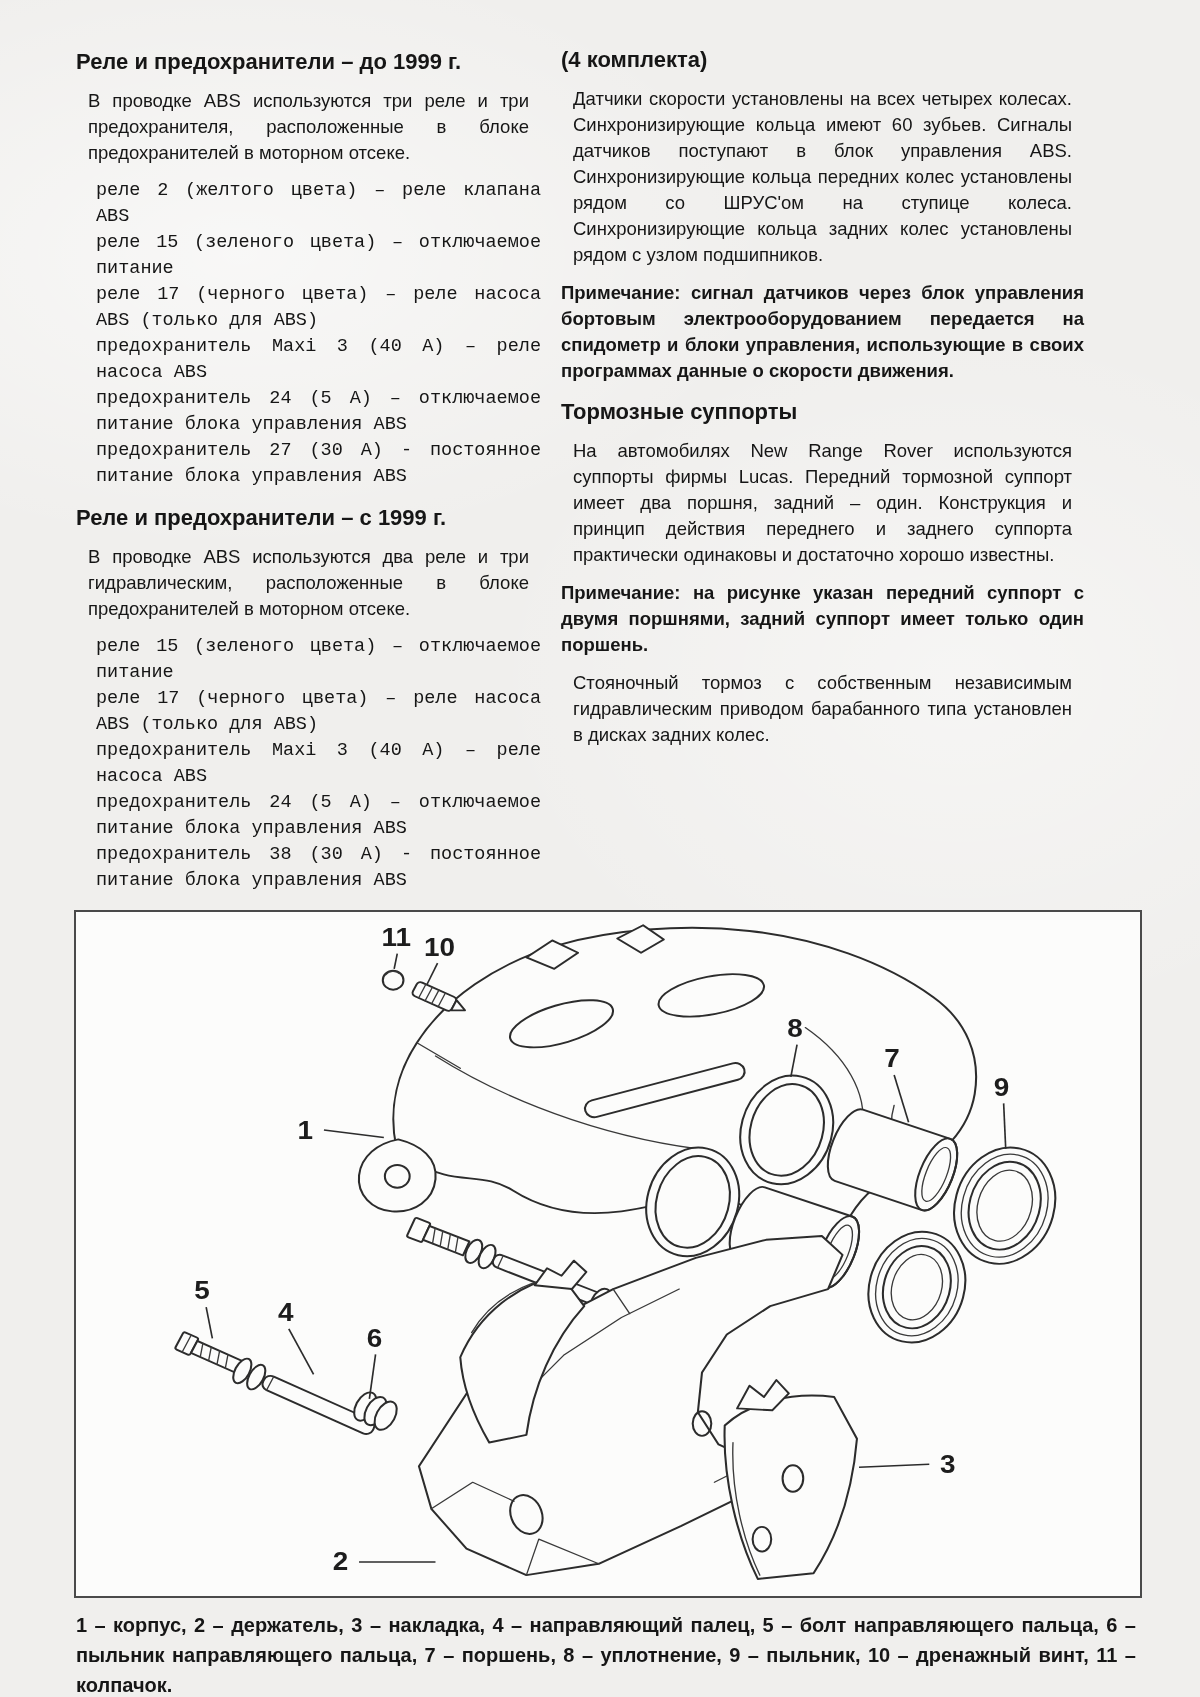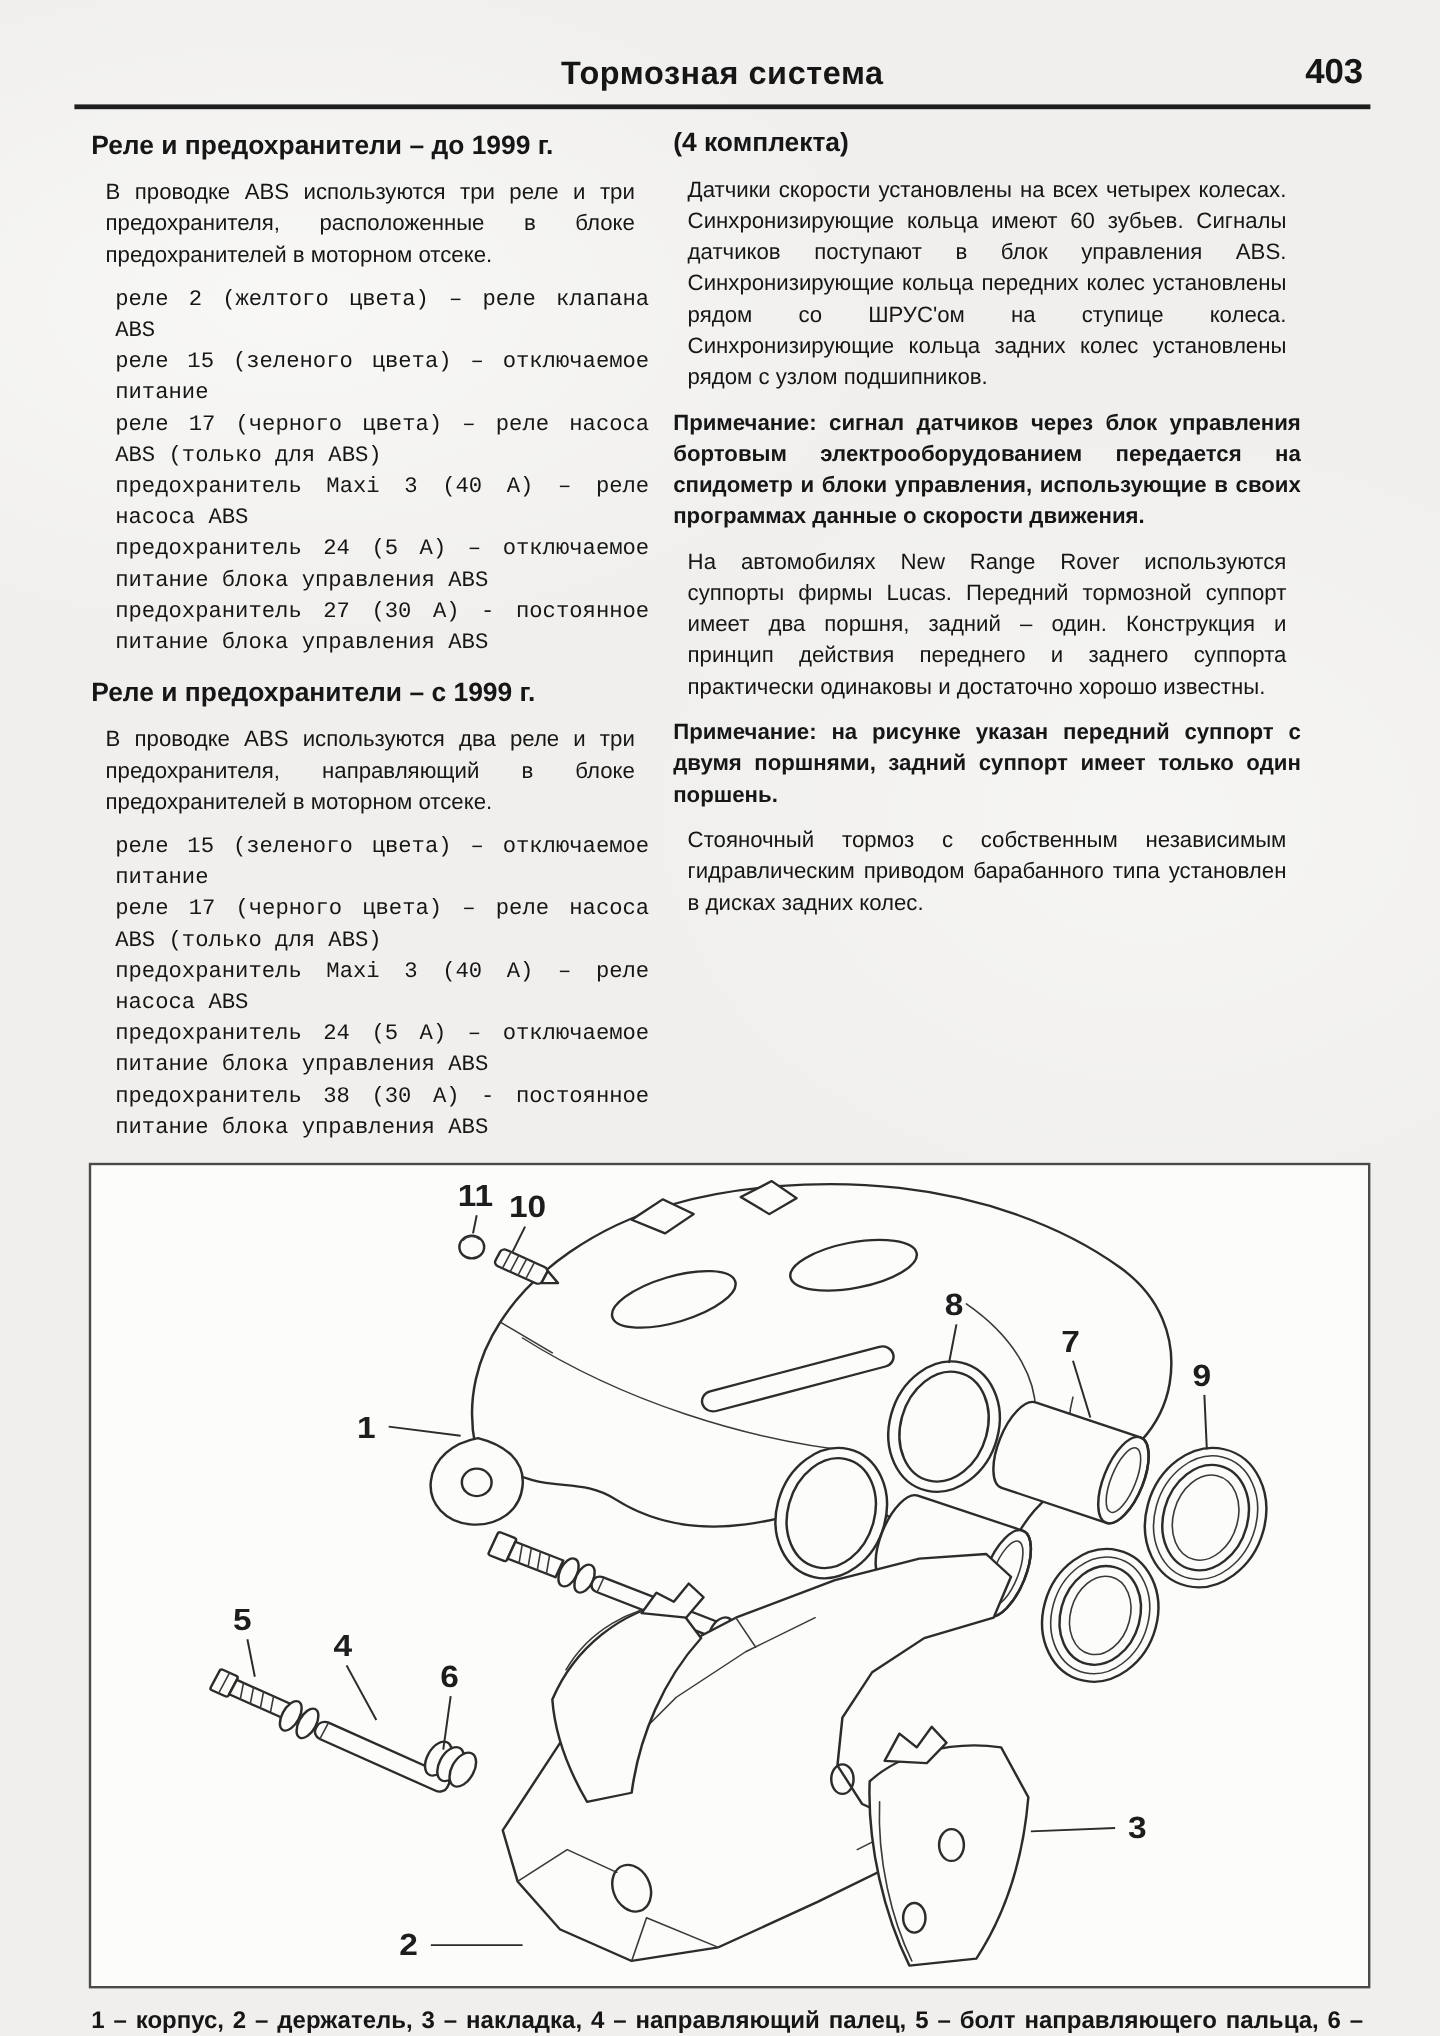--- a/index.html
+++ b/index.html
@@ -77,55 +77,52 @@
   .ln-thin{fill:none;stroke:#3a3a3a;stroke-width:1.3;stroke-linejoin:round;stroke-linecap:round;}
   .solid{fill:#fcfcfb;stroke:#2c2c2c;stroke-width:2;stroke-linejoin:round;}
   .callout{font-size:27px;font-weight:600;fill:#1d1d1d;text-anchor:middle;}
   .leader{stroke:#2c2c2c;stroke-width:1.6;fill:none;}
 </style>
 </head>
 <body>
 
 <div class="page">
 
-  <div class="header">
-    <div class="header-title">Тормозная система</div>
-    <div class="page-num">403</div>
-  </div>
 
   <div class="cols">
 
     <div class="col-left">
       <h3 class="first">Реле и предохранители – до 1999 г.</h3>
       <p>В проводке ABS используются три реле и три предохранителя, расположенные в блоке предохранителей в моторном отсеке.</p>
       <ul class="fuse-list">
         <li>реле 2 (желтого цвета) – реле клапана ABS</li>
         <li>реле 15 (зеленого цвета) – отключаемое питание</li>
         <li>реле 17 (черного цвета) – реле насоса ABS (только для ABS)</li>
         <li>предохранитель Maxi 3 (40 А) – реле насоса ABS</li>
         <li>предохранитель 24 (5 А) – отключаемое питание блока управления ABS</li>
         <li>предохранитель 27 (30 А) - постоянное питание блока управления ABS</li>
       </ul>
 
       <h3>Реле и предохранители – с 1999 г.</h3>
-      <p>В проводке ABS используются два реле и три предохранителя, направляющий в блоке предохранителей в моторном отсеке.</p>
+      <p>В проводке ABS используются два реле и три гидравлическим, расположенные в блоке предохранителей в моторном отсеке.</p>
       <ul class="fuse-list">
         <li>реле 15 (зеленого цвета) – отключаемое питание</li>
         <li>реле 17 (черного цвета) – реле насоса ABS (только для ABS)</li>
         <li>предохранитель Maxi 3 (40 А) – реле насоса ABS</li>
         <li>предохранитель 24 (5 А) – отключаемое питание блока управления ABS</li>
         <li>предохранитель 38 (30 А) - постоянное питание блока управления ABS</li>
       </ul>
     </div>
 
     <div class="col-right">
       <h3 class="first" style="margin-top:0">(4 комплекта)</h3>
       <p>Датчики скорости установлены на всех четырех колесах. Синхронизирующие кольца имеют 60 зубьев. Сигналы датчиков поступают в блок управления ABS. Синхронизирующие кольца передних колес установлены рядом со ШРУС'ом на ступице колеса. Синхронизирующие кольца задних колес установлены рядом с узлом подшипников.</p>
       <p class="note">Примечание: сигнал датчиков через блок управления бортовым электрооборудованием передается на спидометр и блоки управления, использующие в своих программах данные о скорости движения.</p>
 
+      <h3>Тормозные суппорты</h3>
       <p>На автомобилях New Range Rover используются суппорты фирмы Lucas. Передний тормозной суппорт имеет два поршня, задний – один. Конструкция и принцип действия переднего и заднего суппорта практически одинаковы и достаточно хорошо известны.</p>
       <p class="note">Примечание: на рисунке указан передний суппорт с двумя поршнями, задний суппорт имеет только один поршень.</p>
       <p>Стояночный тормоз с собственным независимым гидравлическим приводом барабанного типа установлен в дисках задних колес.</p>
     </div>
   </div>
 
   <div class="figure-box">
     <svg viewBox="0 0 1030 722" preserveAspectRatio="none">
 
       <g>

